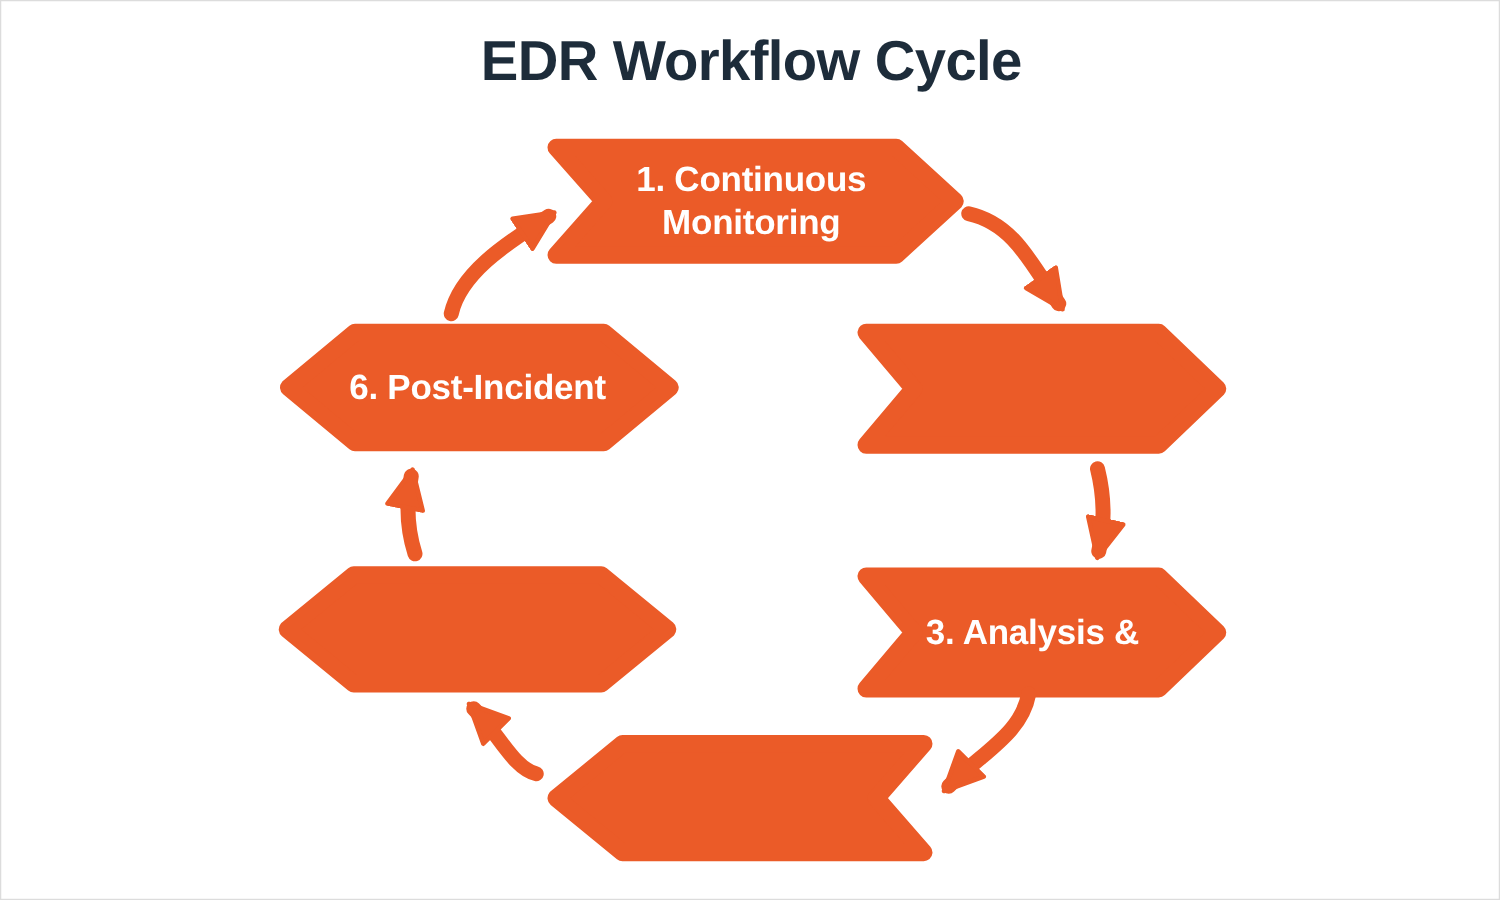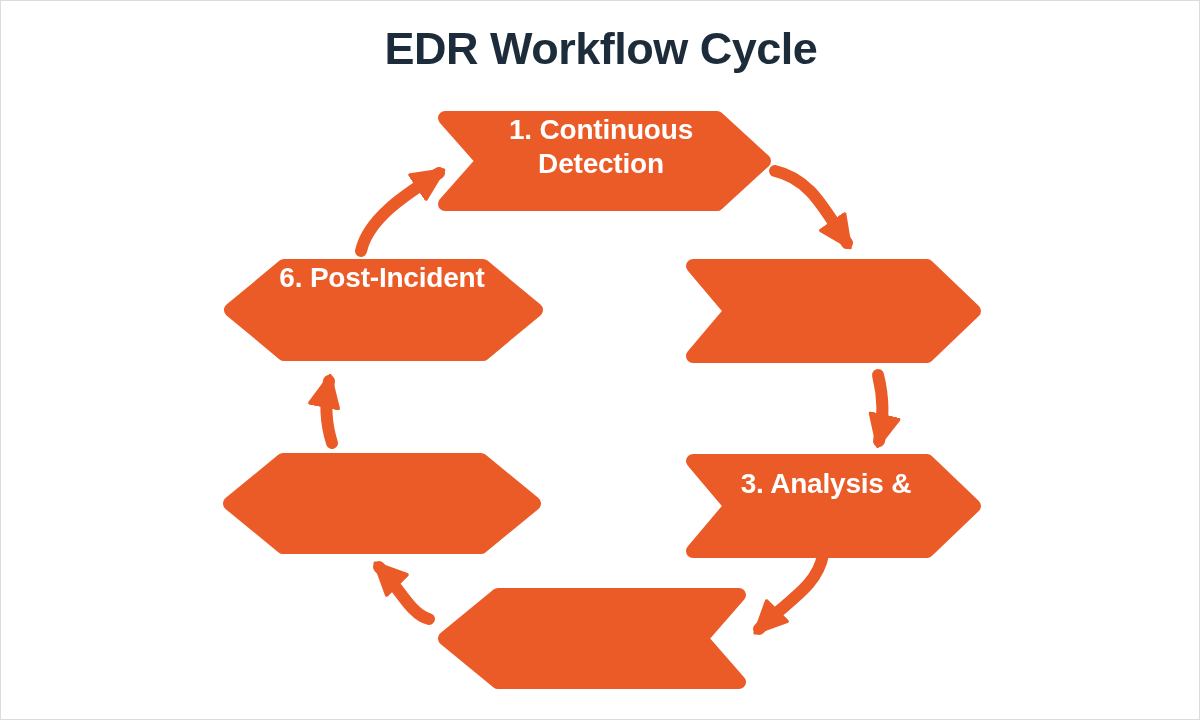--- a/index.html
+++ b/index.html
@@ -53,20 +53,21 @@
     stroke-linecap: round;
   }
 
   .arrowhead { fill: var(--accent); stroke: var(--accent); stroke-width: 1; stroke-linejoin: round; }
 
   .step-label {
     position: absolute;
     display: flex;
     flex-direction: column;
     align-items: center;
+    justify-content: center;
     text-align: center;
     color: var(--step-text);
     font-size: 28px;
     font-weight: bold;
     line-height: 34px;
     letter-spacing: -0.2px;
   }
 </style>
 </head>
 <body>
@@ -92,25 +93,25 @@
     <path class="connector" marker-end="url(#head)" d="M774,170 C810,178 824,210 846,242"></path>
     <path class="connector" marker-end="url(#head)" d="M877,374 C883,398 883,418 878,440"></path>
     <path class="connector" marker-end="url(#head)" d="M822,554 C816,586 786,600 758,628"></path>
     <path class="connector" marker-end="url(#head)" d="M428,618 C410,614 398,586 378,566"></path>
     <path class="connector" marker-end="url(#head)" d="M331,442 C324,420 324,400 328,380"></path>
     <path class="connector" marker-end="url(#head)" d="M360,250 C368,214 414,188 438,172"></path>
   </svg>
 
   <div class="step-label" style="left:450px; top:112px; width:300px; height:96px;">
     <div>1. Continuous</div>
-    <div>Detection</div>
+    <div>Monitoring</div>
   </div>
 
 
-  <div class="step-label" style="left:695px; top:466px; width:260px; height:100px;">
+  <div class="step-label" style="left:695px; top:455px; width:260px; height:100px;">
     <div>3. Analysis &amp;</div>
   </div>
 
 
 
   <div class="step-label" style="left:240px; top:260px; width:282px; height:98px;">
     <div>6. Post-Incident</div>
   </div>
 
 </div>

